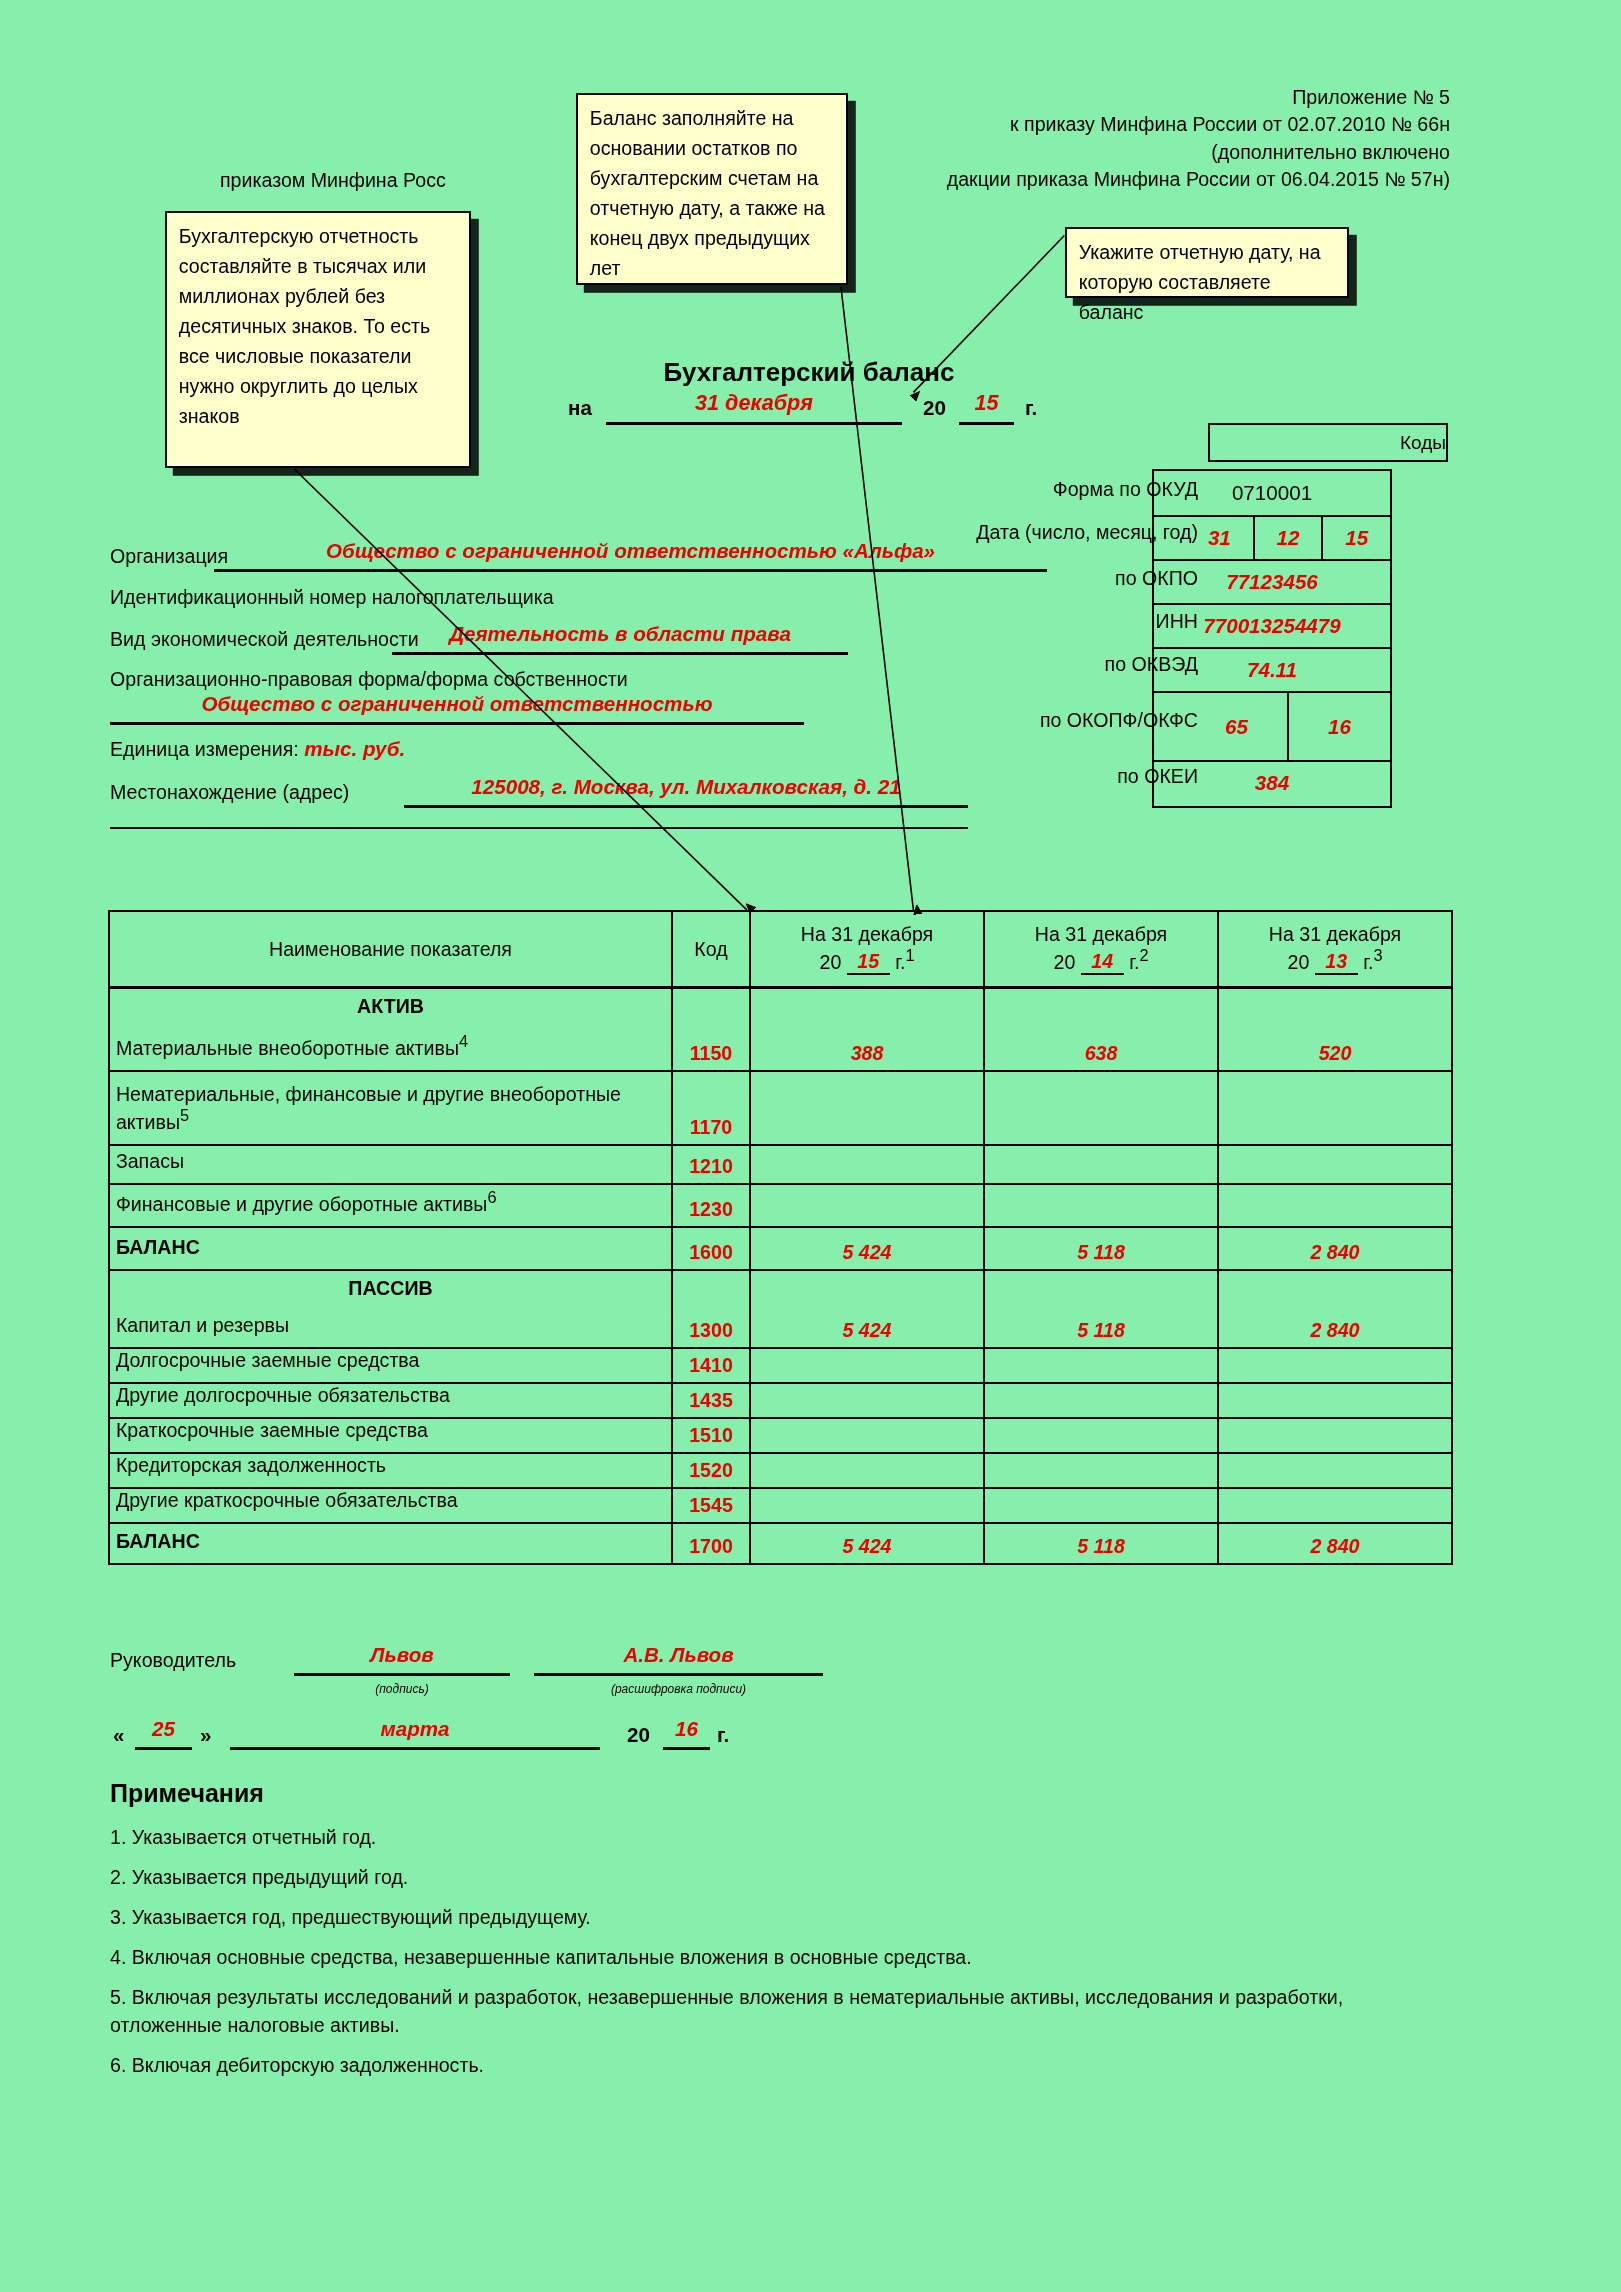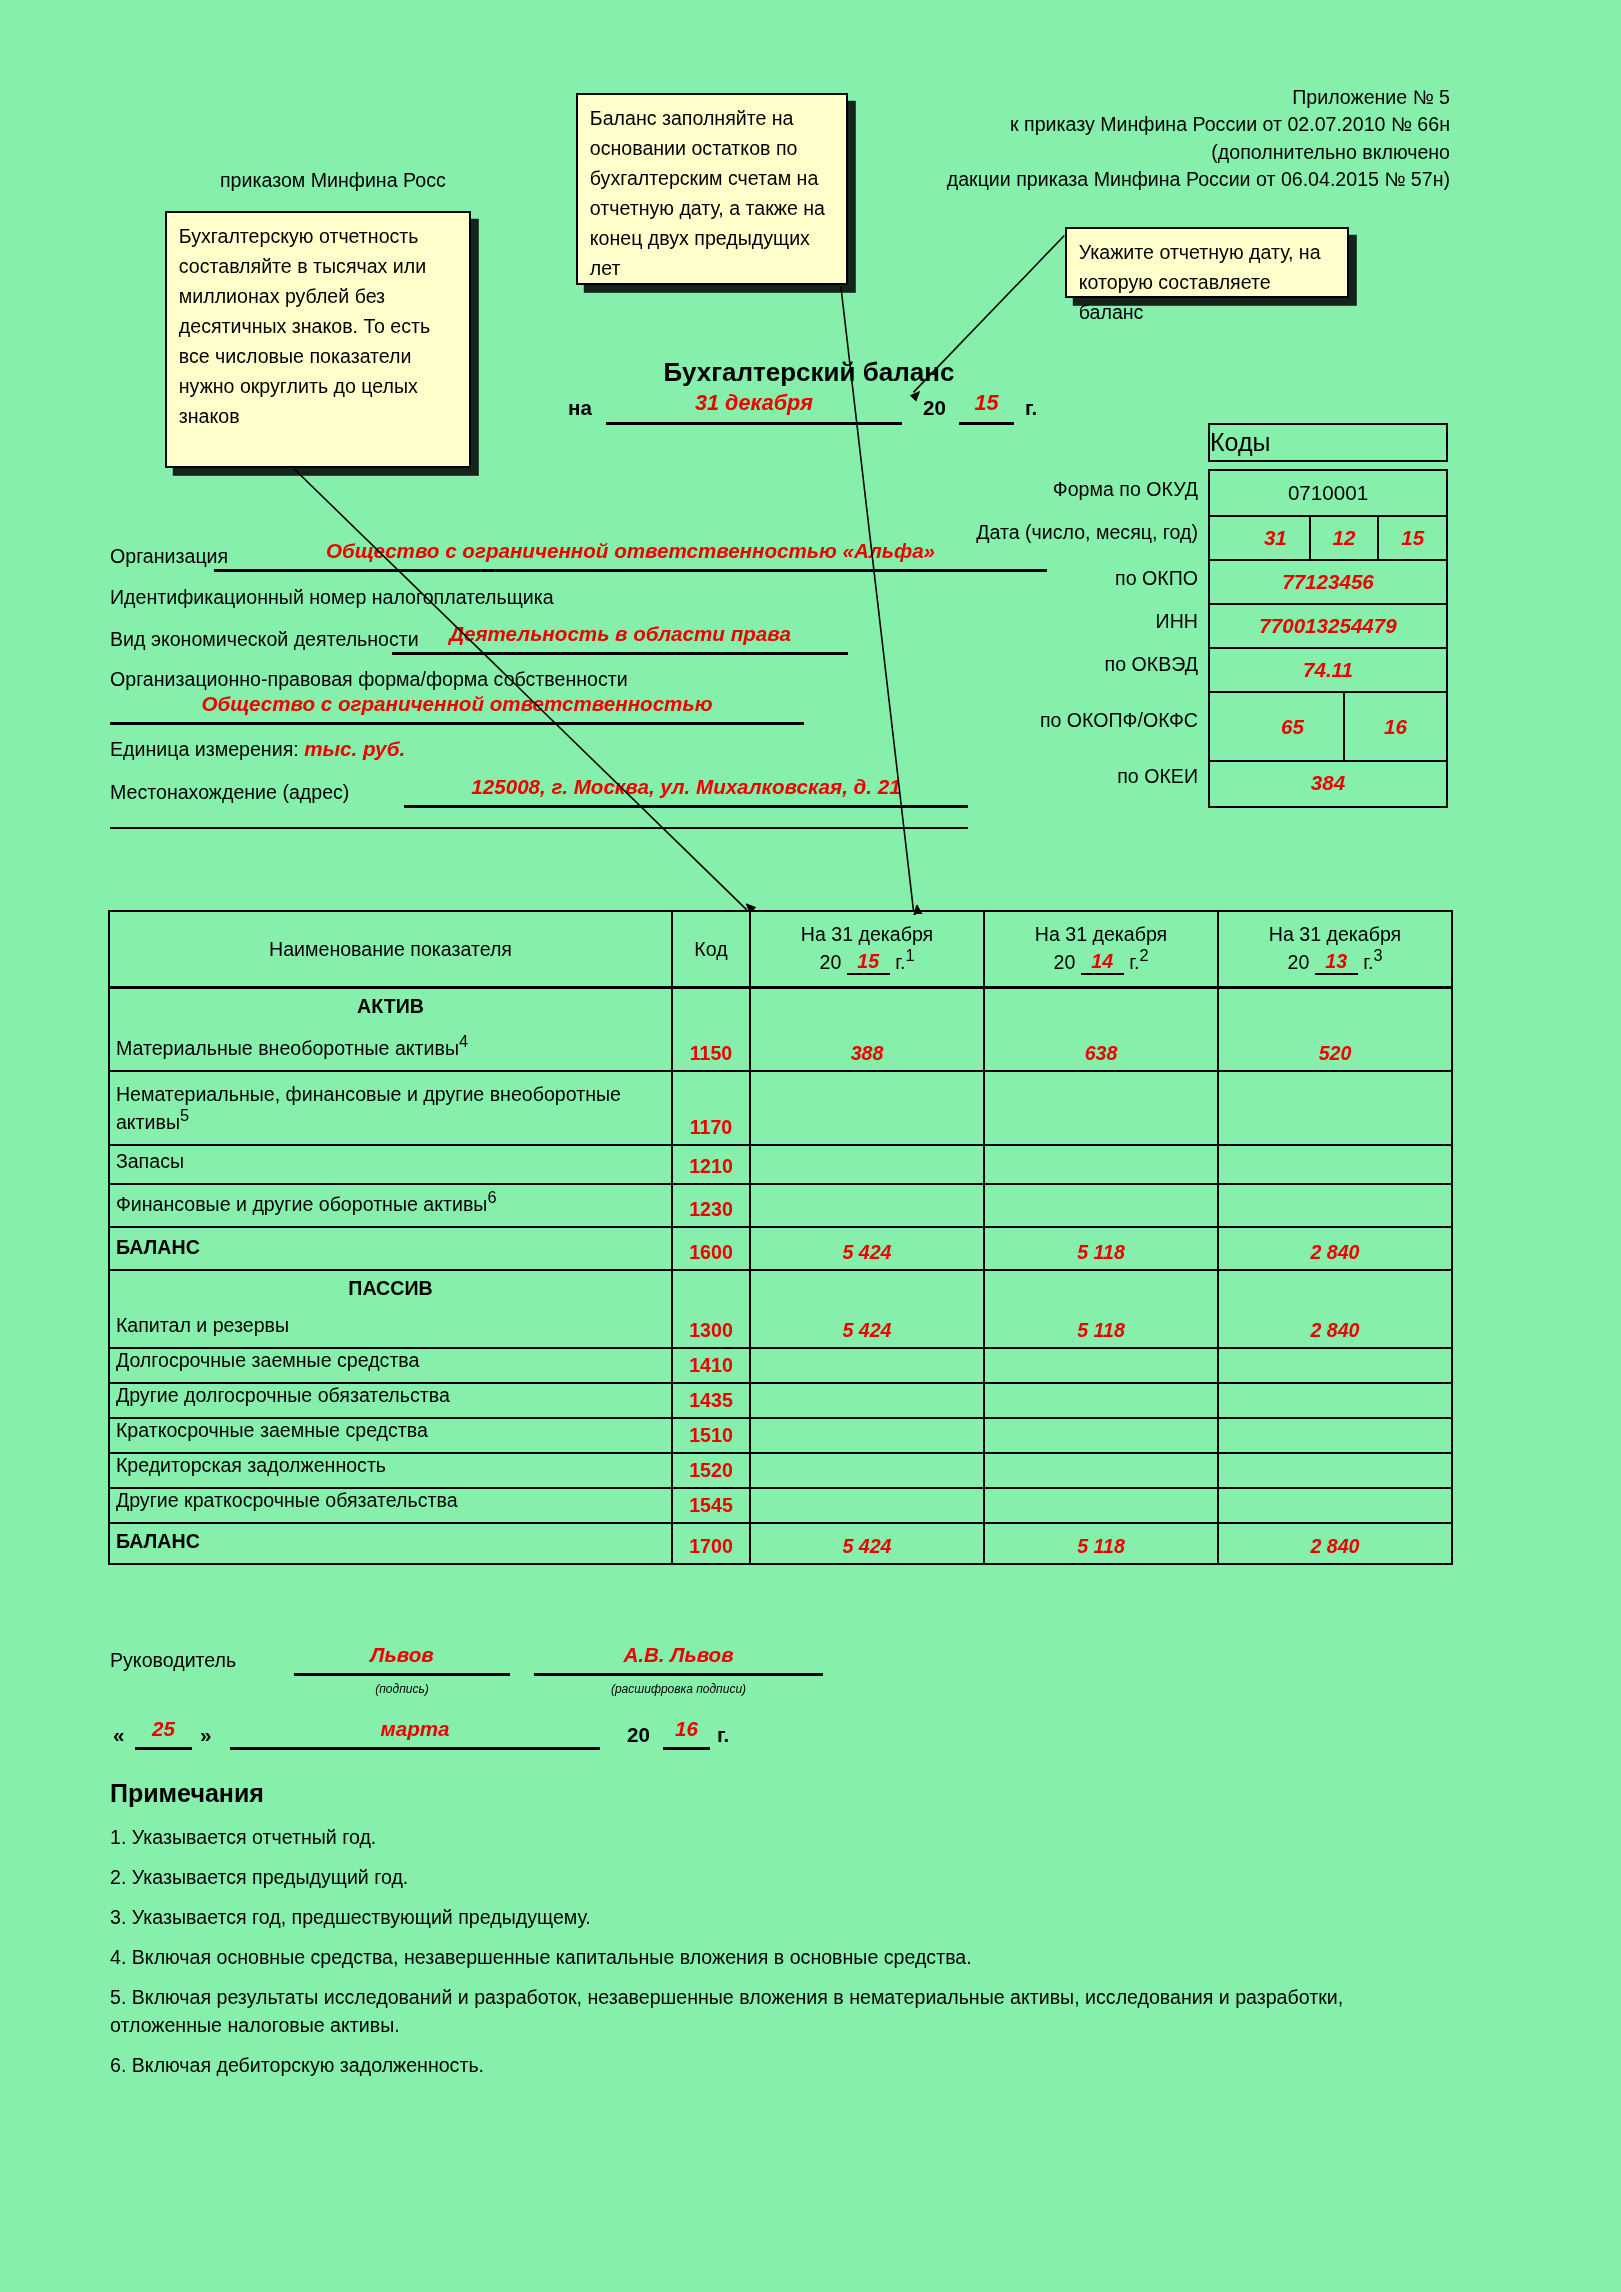--- a/index.html
+++ b/index.html
@@ -23,22 +23,22 @@
   .red{color:#ee0000;font-weight:bold;font-style:italic;}
   .blk{font-size:20.6px;font-weight:bold;}
   #date-prefix{left:568px;top:396px;}
   #date-line{left:606px;top:390px;width:296px;height:35px;font-size:21.6px;}
   #date-century{left:923px;top:396px;}
   #year-line{left:959px;top:390px;width:55px;height:35px;font-size:21.6px;}
   #date-suffix{left:1025px;top:396px;}
   
   .cbox{border:2.9px solid #000;box-sizing:border-box;}
   #codes-header{left:1208px;top:423px;width:240px;height:39px;border-width:2px;
-                text-align:left;font-size:25px;line-height:35px;}
-  #codes-main{left:1208px;top:469px;width:240px;height:339px;}
+                text-align:right;font-size:19px;line-height:35px;}
+  #codes-main{left:1152px;top:469px;width:240px;height:339px;}
   .crow{border-top:2.9px solid #000;display:flex;align-items:center;justify-content:center;
         font-size:20.6px;box-sizing:border-box;}
   .crow:first-child{border-top:none;}
   .ccell{flex:1;text-align:center;border-left:2px solid #000;align-self:stretch;
          display:flex;align-items:center;justify-content:center;}
   .ccell:first-child{border-left:none;padding-left:32px;}
   #codes-labels div{position:absolute;right:0;white-space:nowrap;font-size:19.6px;}
   #codes-labels{left:588px;top:0;width:610px;height:882px;}
   
   .lbl{font-size:19.6px;white-space:nowrap;}

